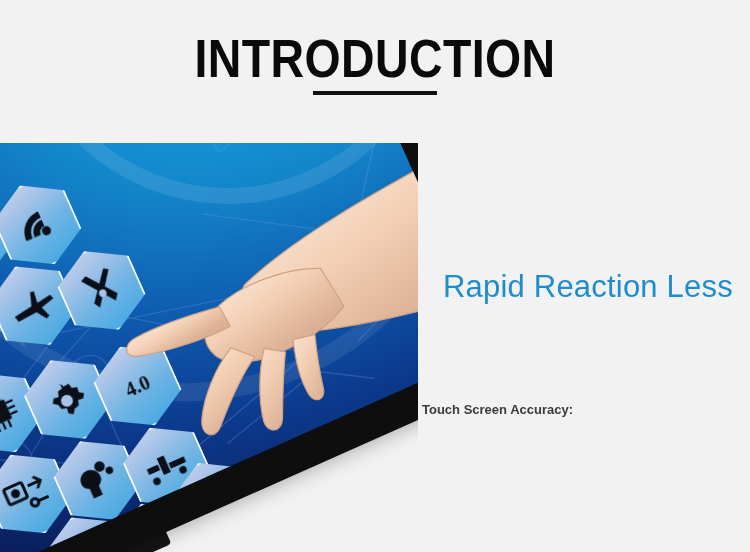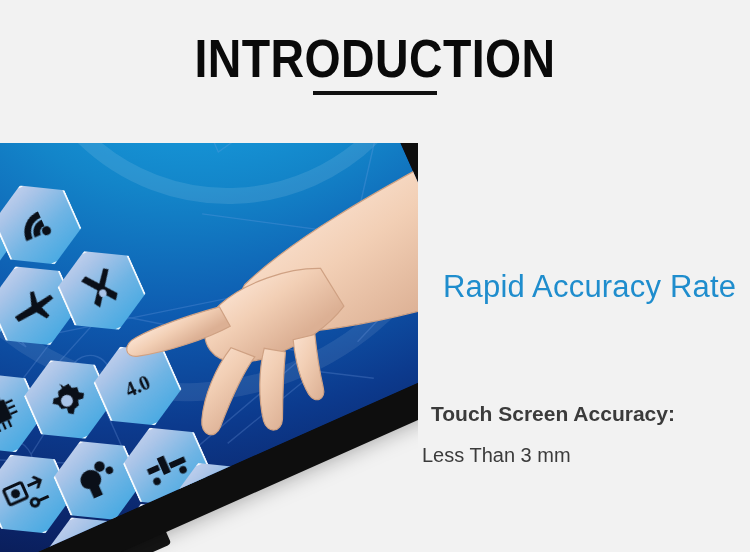--- a/index.html
+++ b/index.html
@@ -125,22 +125,22 @@
   .copy { position:absolute; left:418px; top:143px; width:332px; height:409px; }
   .headline {
     position:absolute; left:25px; top:126px;
     font-size:31px;
     font-weight:400;
     color:#1f8dcd;
     letter-spacing:.2px;
     white-space:nowrap;
   }
   .sub-title {
-    position:absolute; left:13px; top:259px;
-    font-size:21px;
+    position:absolute; left:4px; top:259px;
+    font-size:13px;
     font-weight:700;
     color:#3b3b3b;
     white-space:nowrap;
   }
   .sub-value {
     position:absolute; left:4px; top:301px;
     font-size:20px;
     font-weight:400;
     color:#3b3b3b;
     white-space:nowrap;
@@ -325,20 +325,19 @@
               <path d="M172 110 C166 128 162 150 164 166 C166 178 178 178 180 166 C184 146 190 126 194 114 Z"></path>
             </g>
           </svg>
         </div>
 
       </div>
     </div>
   </div>
 
   <div class="copy">
-    <div class="headline">Rapid Accuracy Rate</div>
+    <div class="headline">Rapid Reaction Less</div>
 
     <div class="sub-title">Touch Screen Accuracy:</div>
 
-    <div class="sub-value">Less Than 3 mm</div>
   </div>
 
 </div>
 
 </body></html>

